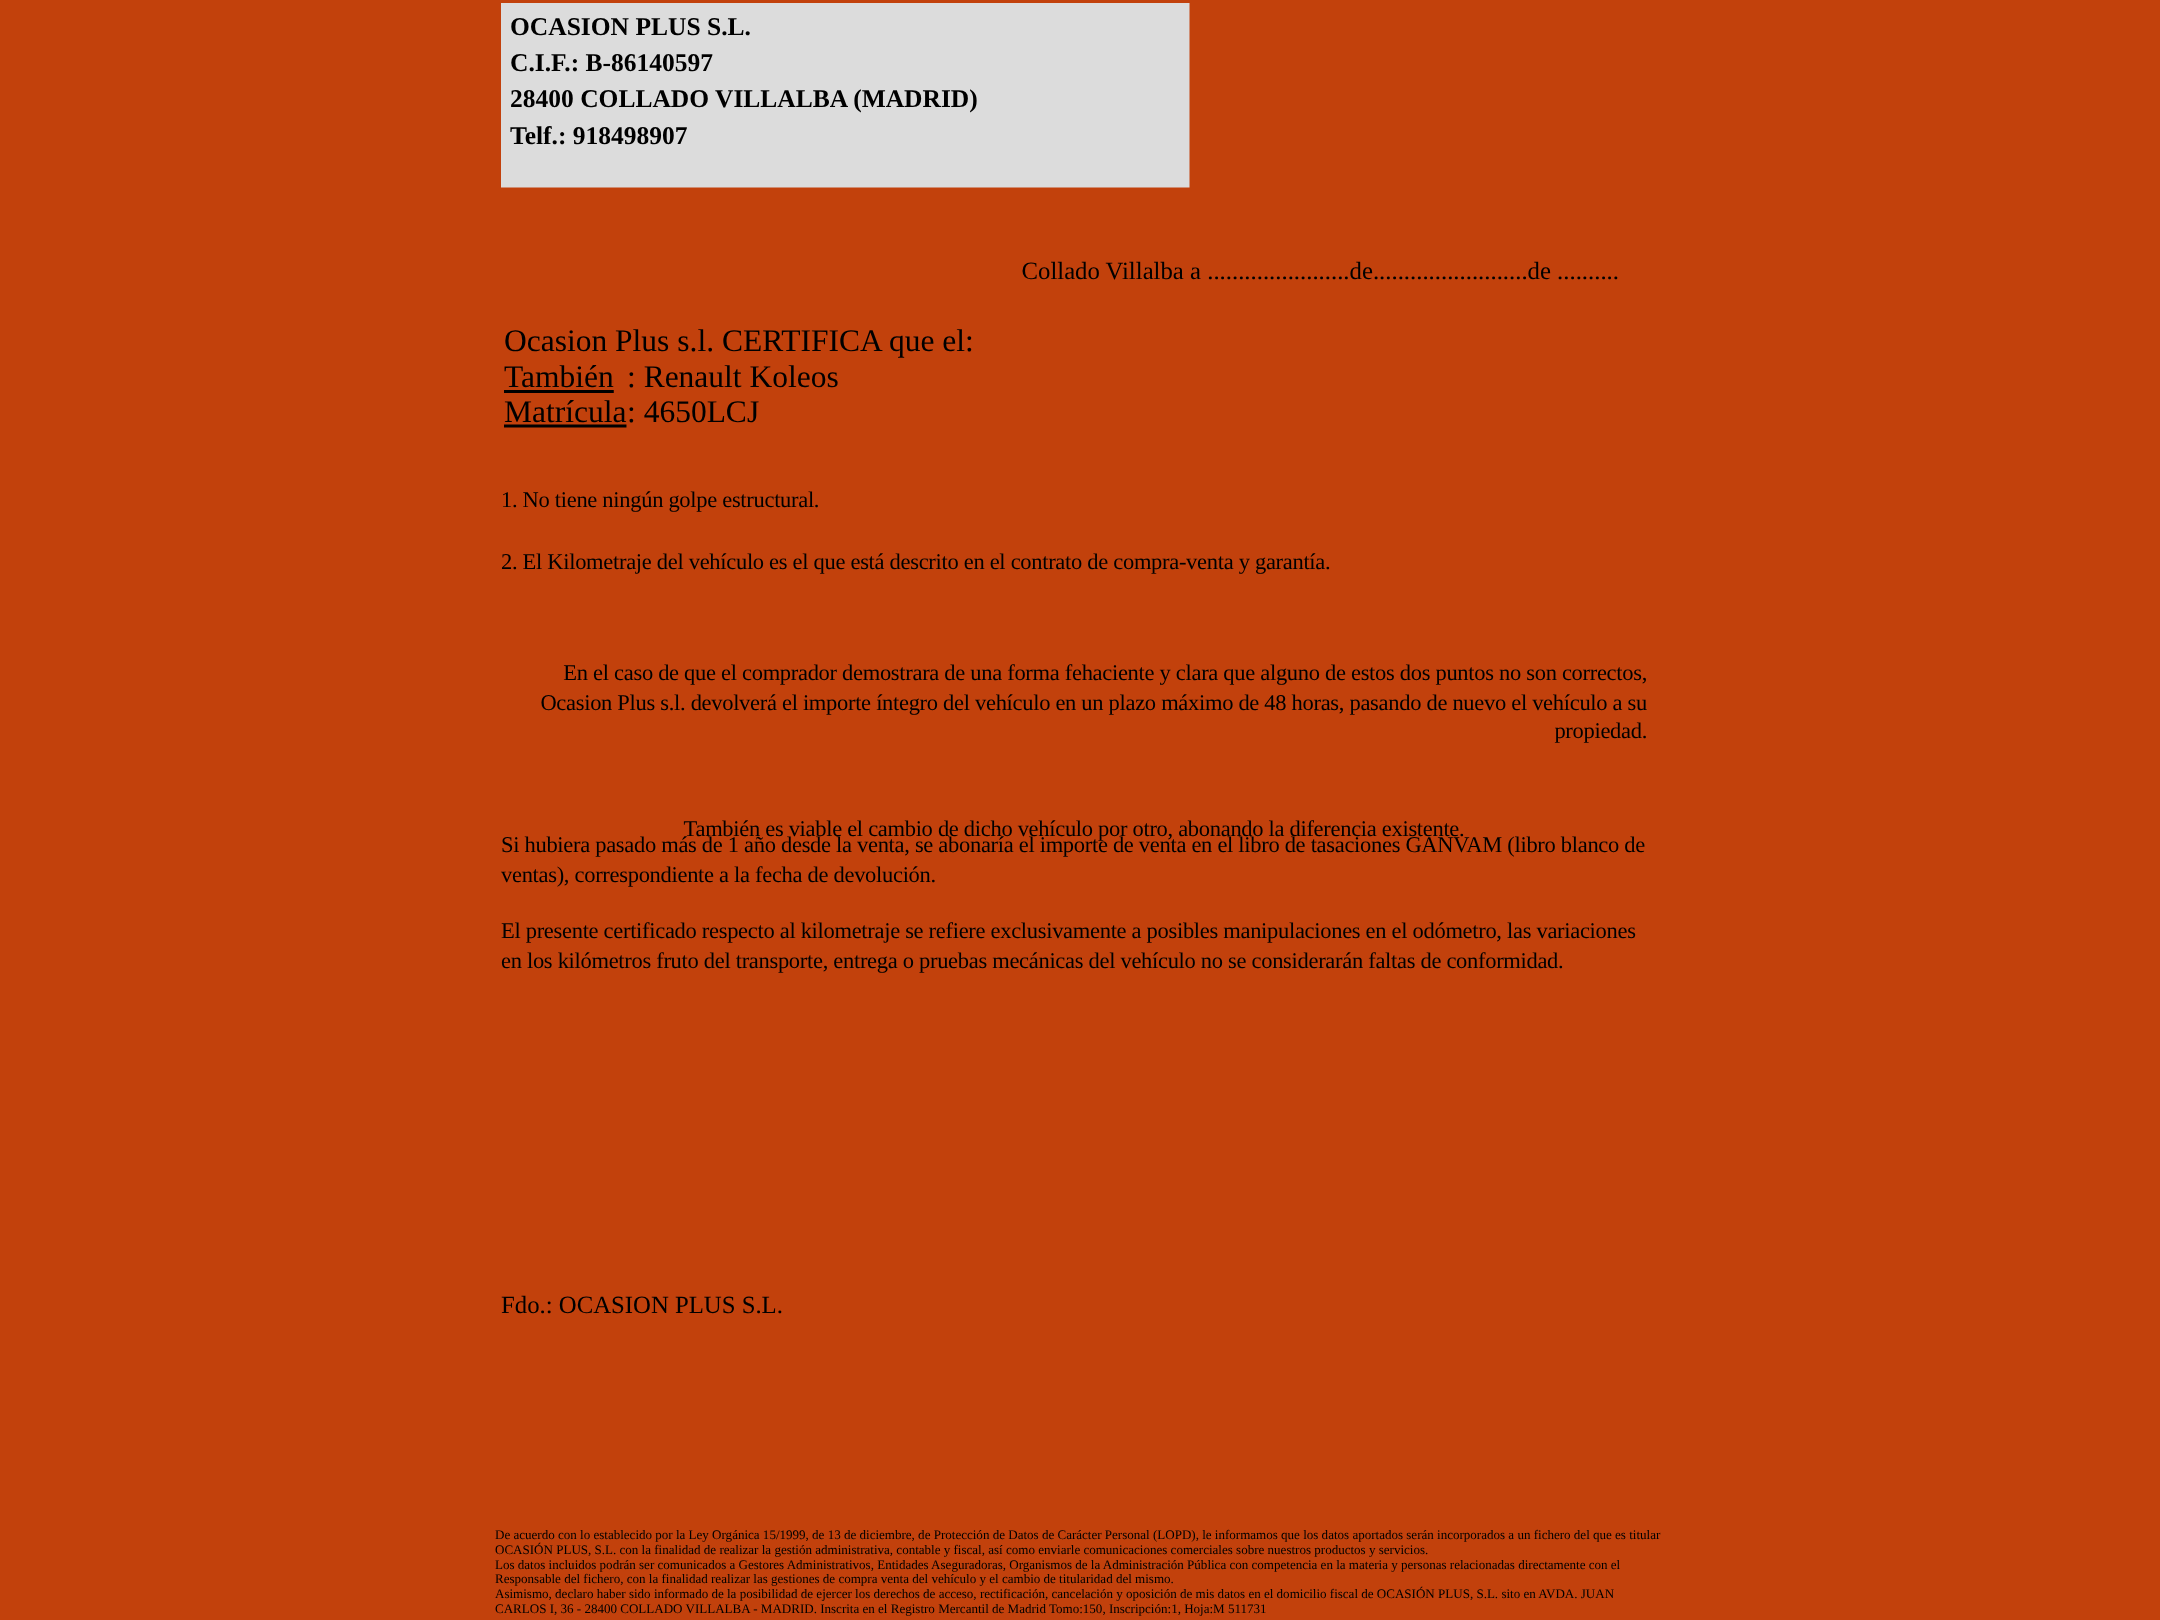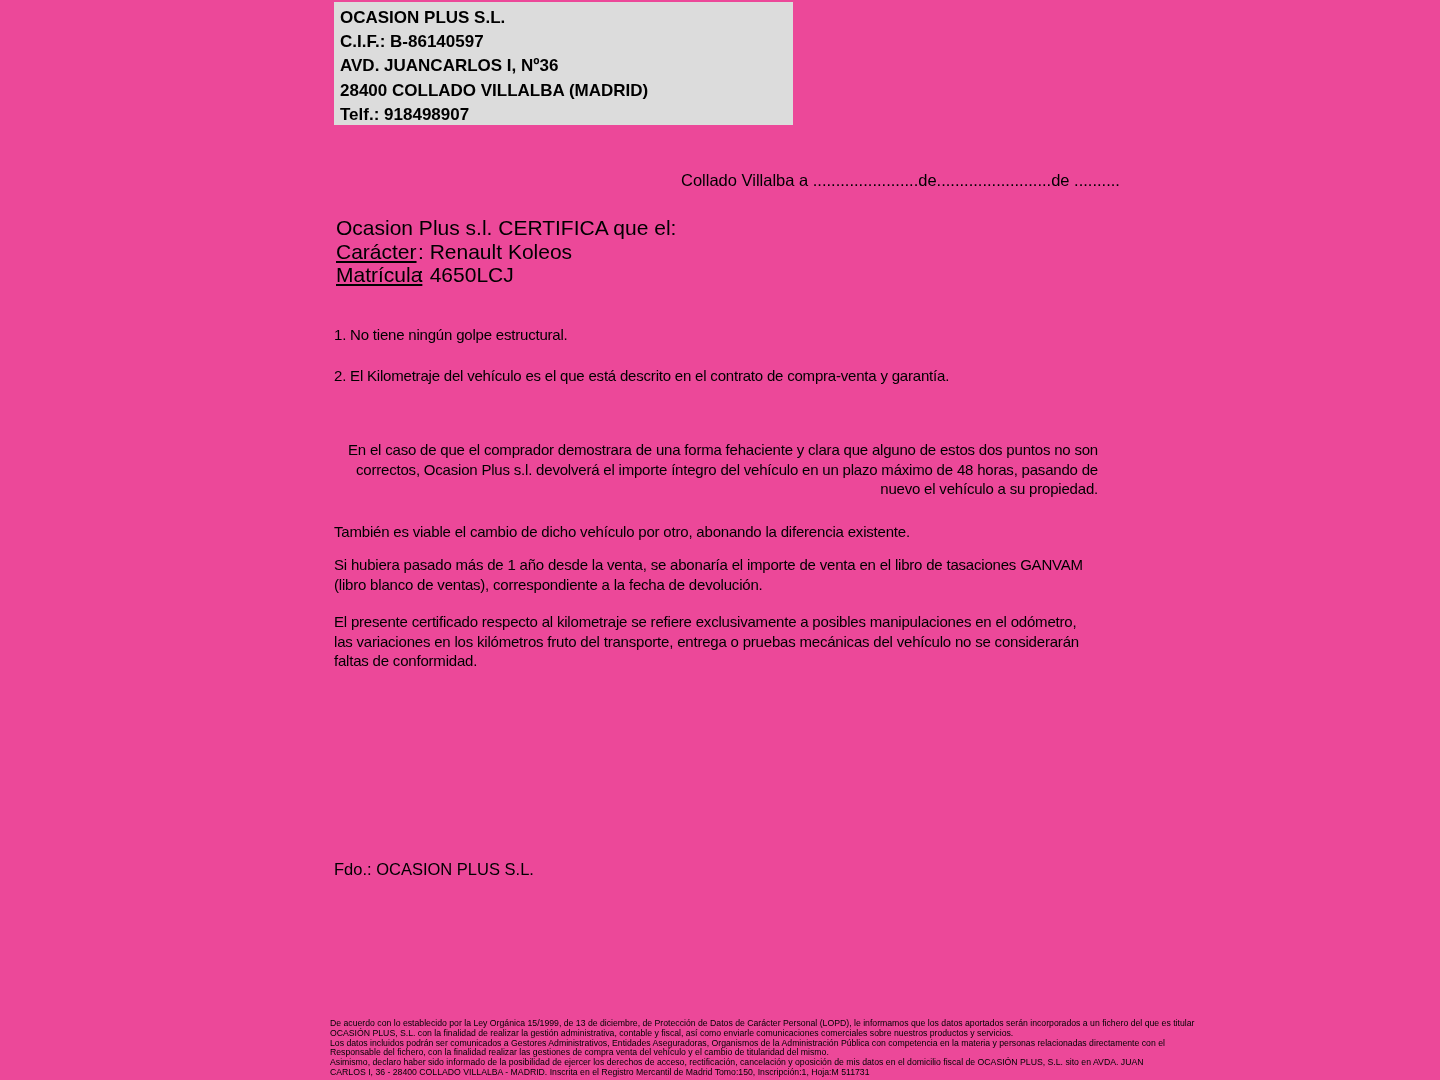--- a/index.html
+++ b/index.html
@@ -4,22 +4,22 @@
 <style>
   html, body {
     margin: 0;
     padding: 0;
     background: #ffffff;
   }
   .page {
     position: relative;
     width: 1440px;
     height: 1080px;
-    background: #ec4899;
-    font-family: Liberation Sans, sans-serif;
+    background: #c2410c;
+    font-family: Liberation Serif, serif;
     color: #000000;
     overflow: hidden;
   }
   .header-box {
     position: absolute;
     left: 334px;
     top: 2px;
     width: 459px;
     height: 123px;
     background: #dcdcdc;
@@ -57,21 +57,21 @@
     position: absolute;
     left: 334px;
     width: 764px;
     font-size: 15px;
     line-height: 19.5px;
     letter-spacing: -0.2px;
   }
   .point-1 { top: 325px; white-space: nowrap; }
   .point-2 { top: 366px; white-space: nowrap; }
   .para-1  { top: 440px; text-align: right; }
-  .para-2  { top: 522px; }
+  .para-2  { top: 544px; text-align: center; }
   .para-3  { top: 555px; }
   .para-4  { top: 612px; }
   .signature-line {
     position: absolute;
     left: 334px;
     top: 860px;
     font-size: 16.5px;
     white-space: nowrap;
   }
   .legal-block {
@@ -88,30 +88,29 @@
   }
 </style>
 </head>
 <body>
 
 <div class="page">
 
   <div class="header-box">
     <div>OCASION PLUS S.L.</div>
     <div>C.I.F.: B-86140597</div>
-    <div>AVD. JUANCARLOS I, Nº36</div>
     <div>28400 COLLADO VILLALBA (MADRID)</div>
     <div>Telf.: 918498907</div>
   </div>
 
   <div class="date-line">Collado Villalba a .......................de.........................de ..........</div>
 
   <div class="cert-block">
     <div>Ocasion Plus s.l. CERTIFICA que el:</div>
-    <div><span class="cert-label"><span>Carácter</span></span><span>: Renault Koleos</span></div>
+    <div><span class="cert-label"><span>También</span></span><span>: Renault Koleos</span></div>
     <div><span class="cert-label"><span>Matrícula</span></span><span>: 4650LCJ</span></div>
   </div>
 
   <div class="body-text point-1">1. No tiene ningún golpe estructural.</div>
   <div class="body-text point-2">2. El Kilometraje del vehículo es el que está descrito en el contrato de compra-venta y garantía.</div>
 
   <div class="body-text para-1">En el caso de que el comprador demostrara de una forma fehaciente y clara que alguno de estos dos puntos no son correctos, Ocasion Plus s.l. devolverá el importe íntegro del vehículo en un plazo máximo de 48 horas, pasando de nuevo el vehículo a su propiedad.</div>
   <div class="body-text para-2">También es viable el cambio de dicho vehículo por otro, abonando la diferencia existente.</div>
   <div class="body-text para-3">Si hubiera pasado más de 1 año desde la venta, se abonaría el importe de venta en el libro de tasaciones GANVAM (libro blanco de ventas), correspondiente a la fecha de devolución.</div>
   <div class="body-text para-4">El presente certificado respecto al kilometraje se refiere exclusivamente a posibles manipulaciones en el odómetro, las variaciones en los kilómetros fruto del transporte, entrega o pruebas mecánicas del vehículo no se considerarán faltas de conformidad.</div>

